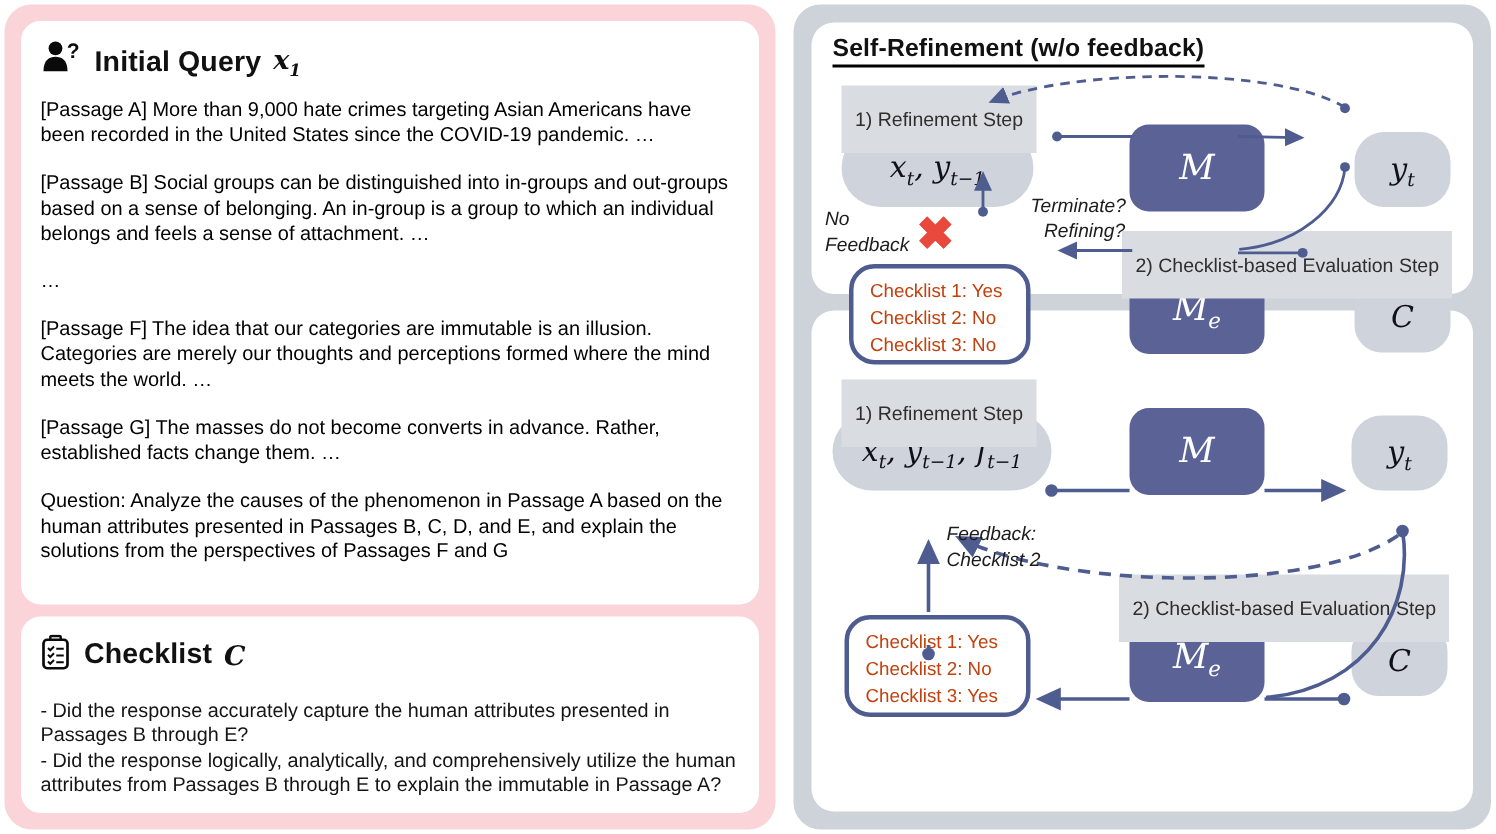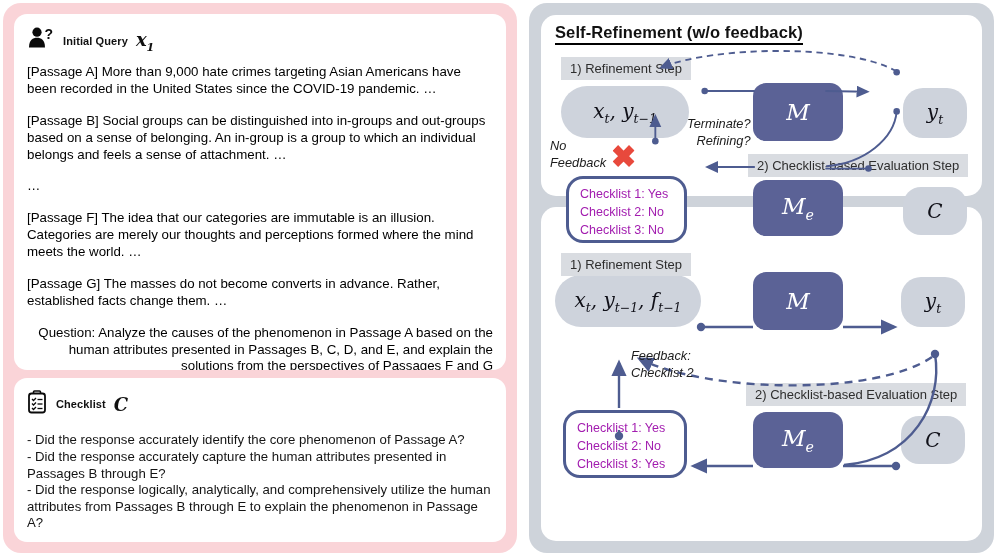--- a/index.html
+++ b/index.html
@@ -5,44 +5,44 @@
   html,body{margin:0;padding:0;background:#fff;}
   body{width:997px;height:556px;font-family:"Liberation Sans",sans-serif;color:#111;
        display:flex;gap:12px;padding:3px;box-sizing:border-box;}
 
   
   .left-col{width:514px;flex:0 0 auto;background:#fad4d8;border-radius:18px;
             padding:11px;box-sizing:border-box;display:flex;flex-direction:column;gap:8px;height:550px;}
   .white-card{background:#fff;border-radius:13px;padding:10px 13px;box-sizing:border-box;}
   .query-card{flex:1;overflow:hidden;}
   .card-header{display:flex;align-items:center;gap:8px;margin:2px 0 8px 0;}
-  .card-title{font-size:11px;font-weight:bold;letter-spacing:.1px;}
+  .card-title{font-size:19px;font-weight:bold;letter-spacing:.1px;}
   .math{font-family:"DejaVu Serif",serif;font-style:italic;}
   .hdr-math{font-size:18px;font-weight:600;}
   .hdr-math sub,.node-label sub,.mbox sub{font-size:.62em;font-style:italic;}
   .passage{font-size:13.3px;line-height:1.27;margin:0 0 15px 0;color:#000000;}
-  .passage:last-child{margin-bottom:0;text-align:right;}
+  .passage:last-child{margin-bottom:0;}
   .check-item{font-size:13.2px;line-height:1.26;margin:0;color:#141414;}
 
   
   .right-col{flex:1;background:#ced3da;border-radius:18px;padding:12px;box-sizing:border-box;
              display:flex;flex-direction:column;gap:11px;height:550px;}
   .panel{background:#fff;border-radius:15px;position:relative;box-sizing:border-box;padding:8px 0 0 14px;}
   .panel-top{height:181px;}
   .panel-bottom{flex:1;}
   .panel-title{display:inline-block;font-size:16.5px;font-weight:bold;border-bottom:2.2px solid #000;
                padding-bottom:1px;letter-spacing:.1px;}
-  .chip{position:absolute;background:#d9dce1;color:#2e2e2e;font-size:13px;padding:4px 9px;white-space:nowrap;}
+  .chip{position:absolute;background:#d9dce1;color:#2e2e2e;font-size:13px;padding:15px 9px;white-space:nowrap;}
   .node{position:absolute;background:#ced3dc;display:flex;align-items:center;justify-content:center;}
   .node-label{font-family:"DejaVu Serif",serif;font-style:italic;font-size:20px;color:#101018;white-space:nowrap;}
   .mbox{position:absolute;background:#5b6296;border-radius:13px;display:flex;align-items:center;justify-content:center;
         font-family:"DejaVu Serif",serif;font-style:italic;color:#fff;font-size:23px;}
   .result-box{position:absolute;background:#fff;border:3px solid #4e5c90;border-radius:17px;
               padding:6px 0 0 11px;box-sizing:border-box;}
-  .result-line{font-size:12.5px;line-height:1.45;color:#a21caf;white-space:nowrap;}
+  .result-line{font-size:12.5px;line-height:1.45;color:#c2410c;white-space:nowrap;}
   .annot{position:absolute;font-style:italic;font-size:12.8px;line-height:1.3;color:#1c1c1c;white-space:nowrap;}
   .cross{position:absolute;color:#e8493c;font-size:30px;font-weight:bold;line-height:1;
          text-shadow:0 0 0 #e8493c;z-index:6;}
   .overlay{position:absolute;inset:0;width:100%;height:100%;z-index:4;pointer-events:none;}
   .chip{z-index:3;}
   .node,.mbox,.result-box{z-index:2;}
   .annot{z-index:5;}
   .hdr-icon{flex:0 0 auto;}
 </style>
 </head>
@@ -80,23 +80,22 @@
             <line x1="10.5" y1="9.5" x2="15.5" y2="9.5" stroke-width="1.3"></line>
           <path d="M5 13.5 l1.5 1.5 L9 12.5" stroke-width="1.3"></path>
             <line x1="10.5" y1="14" x2="15.5" y2="14" stroke-width="1.3"></line>
           <path d="M5 18 l1.5 1.5 L9 17" stroke-width="1.3"></path>
             <line x1="10.5" y1="18.5" x2="15.5" y2="18.5" stroke-width="1.3"></line>
         </svg>
       </span>
       <span class="card-title">Checklist</span>
       <span class="math hdr-math">C</span>
     </div>
-    <p class="check-item">- Did the response accurately identify the core phenomenon of Passage A?</p>
     <p class="check-item">- Did the response accurately capture the human attributes presented in Passages B through E?</p>
-    <p class="check-item">- Did the response logically, analytically, and comprehensively utilize the human attributes from Passages B through E to explain the phenomenon in Passage A?</p>
+    <p class="check-item">- Did the response logically, analytically, and comprehensively utilize the human attributes from Passages B through E to explain the immutable in Passage A?</p>
   </div>
 </div>
 
 <div class="right-col">
 
   <div class="panel panel-top">
     <span class="panel-title">Self-Refinement (w/o feedback)</span>
 
     <div class="chip" style="left:20px;top:42px;">1) Refinement Step</div>
     <div class="chip" style="left:207px;top:139px;">2) Checklist-based Evaluation Step</div>
@@ -104,23 +103,23 @@
     <div class="node" style="left:20px;top:71px;width:128px;height:52px;border-radius:26px;">
       <span class="node-label"><span>x</span><sub>t</sub><span>, y</span><sub>t−1</sub></span>
     </div>
     <div class="mbox" style="left:212px;top:68px;width:90px;height:58px;">
         <span>M</span>
       </div>
     <div class="node" style="left:362px;top:73px;width:64px;height:50px;border-radius:20px;">
       <span class="node-label"><span>y</span><sub>t</sub></span>
     </div>
 
-    <div class="annot" style="left:146px;top:101px;">
+    <div class="annot" style="left:146px;top:114px;">
       <div>Terminate?</div>
-      <div style="padding-left:9px;text-align:right;">Refining?</div>
+      <div style="padding-left:9px;">Refining?</div>
     </div>
     <div class="annot" style="left:9px;top:123px;">
       <div>No</div>
       <div>Feedback</div>
     </div>
     <div class="cross" style="left:70px;top:127px;">✖</div>
 
     <div class="result-box" style="left:25px;top:161px;width:121px;height:67px;">
       <div class="result-line">Checklist 1: Yes</div>
       <div class="result-line">Checklist 2: No</div>

